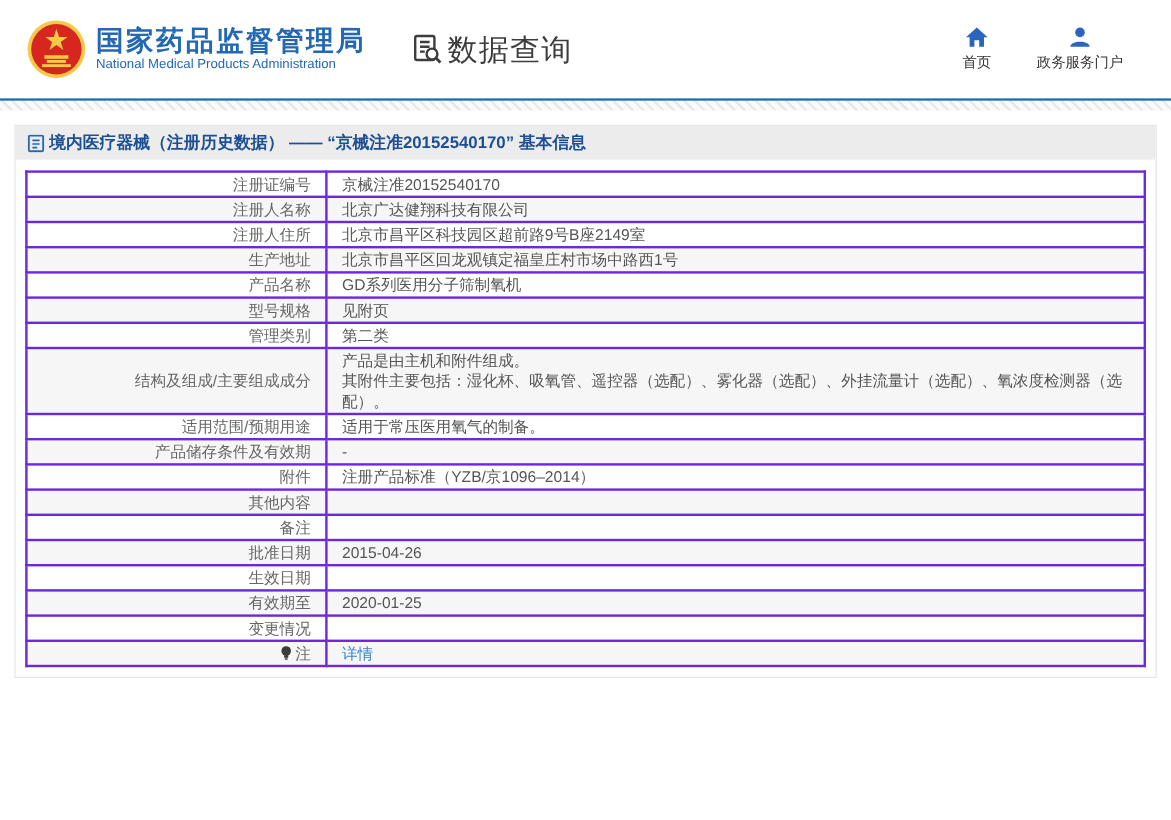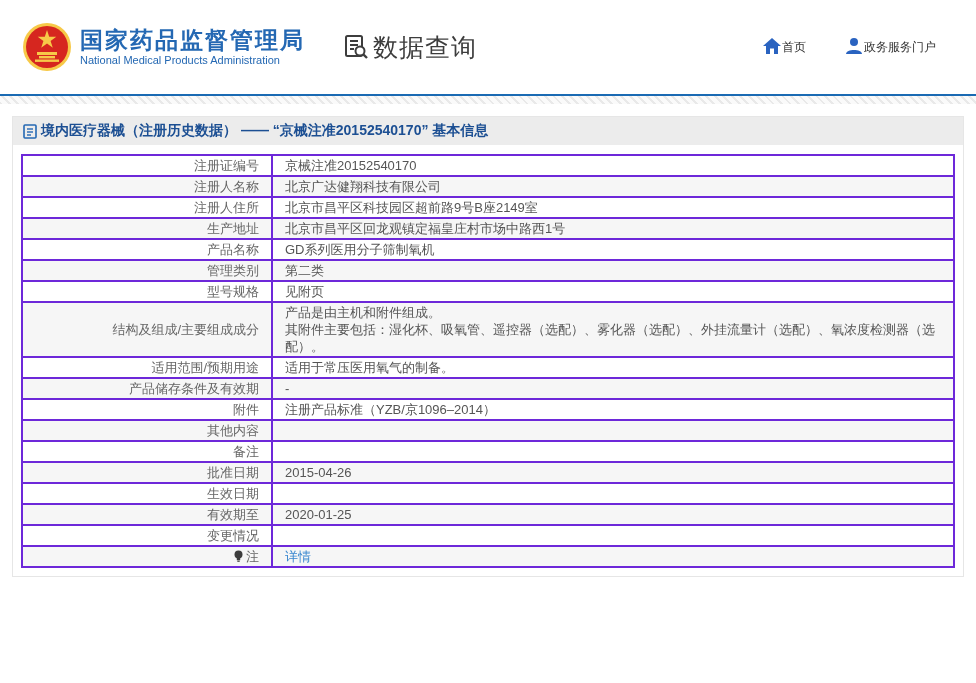--- a/index.html
+++ b/index.html
@@ -1,31 +1,31 @@
 <!DOCTYPE html>
 <html><head>
 <meta charset="utf-8">
 <style>
   * { margin:0; padding:0; box-sizing:border-box; }
   html,body { width:976px; height:683px; background:#ffffff;
     font-family:"Liberation Sans","DejaVu Sans",sans-serif; }
 
   
-  .header { height:94px; display:flex; align-items:center; padding:0 40px 0 22px; background:#fff; }
+  .header { height:82px; display:flex; align-items:center; padding:0 40px 0 22px; background:#fff; }
   .logo-wrap { display:flex; align-items:center; }
   .emblem { width:50px; height:50px; flex:0 0 50px; }
   .org-names { margin-left:8px; }
   .org-zh { font-size:23px; font-weight:bold; color:#2468b3; letter-spacing:2px; line-height:26px; }
   .org-en { font-size:11px; color:#2468b3; line-height:14px; }
   .section-entry { display:flex; align-items:center; margin-left:38px; }
   .query-icon { width:26px; height:26px; margin-right:4px; }
   .section-title { font-size:25px; color:#3d3d3d; letter-spacing:1px; }
   .header-spacer { flex:1; }
   .nav { display:flex; align-items:center; gap:38px; }
-  .nav-item { display:flex; flex-direction:row; align-items:center; cursor:pointer; }
+  .nav-item { display:flex; flex-direction:column; align-items:center; cursor:pointer; }
   .nav-icon { width:20px; height:20px; margin-bottom:3px; }
   .nav-label { font-size:12px; color:#333; }
 
   
   .blue-line { height:2px; background:#1a6ab3; }
   .hatch-band { height:8px;
     background:repeating-linear-gradient(45deg,#e9e9e9 0 2px,#fafafa 2px 6px); }
 
   
   .content { margin:12px 12px 0 12px; border:1px solid #e6e6e6; background:#fff; padding-bottom:8px; }
@@ -121,26 +121,26 @@
           </tr>
           <tr>
             <td class="cell-label">生产地址</td>
             <td class="cell-value">北京市昌平区回龙观镇定福皇庄村市场中路西1号</td>
           </tr>
           <tr>
             <td class="cell-label">产品名称</td>
             <td class="cell-value">GD系列医用分子筛制氧机</td>
           </tr>
           <tr>
+            <td class="cell-label">型号规格</td>
+            <td class="cell-value">见附页</td>
+          </tr>
+          <tr>
             <td class="cell-label">管理类别</td>
             <td class="cell-value">第二类</td>
-          </tr>
-          <tr>
-            <td class="cell-label">型号规格</td>
-            <td class="cell-value">见附页</td>
           </tr>
           <tr>
             <td class="cell-label">结构及组成/主要组成成分</td>
             <td class="cell-value">产品是由主机和附件组成。<br>其附件主要包括：湿化杯、吸氧管、遥控器（选配）、雾化器（选配）、外挂流量计（选配）、氧浓度检测器（选配）。</td>
           </tr>
           <tr>
             <td class="cell-label">适用范围/预期用途</td>
             <td class="cell-value">适用于常压医用氧气的制备。</td>
           </tr>
           <tr>

